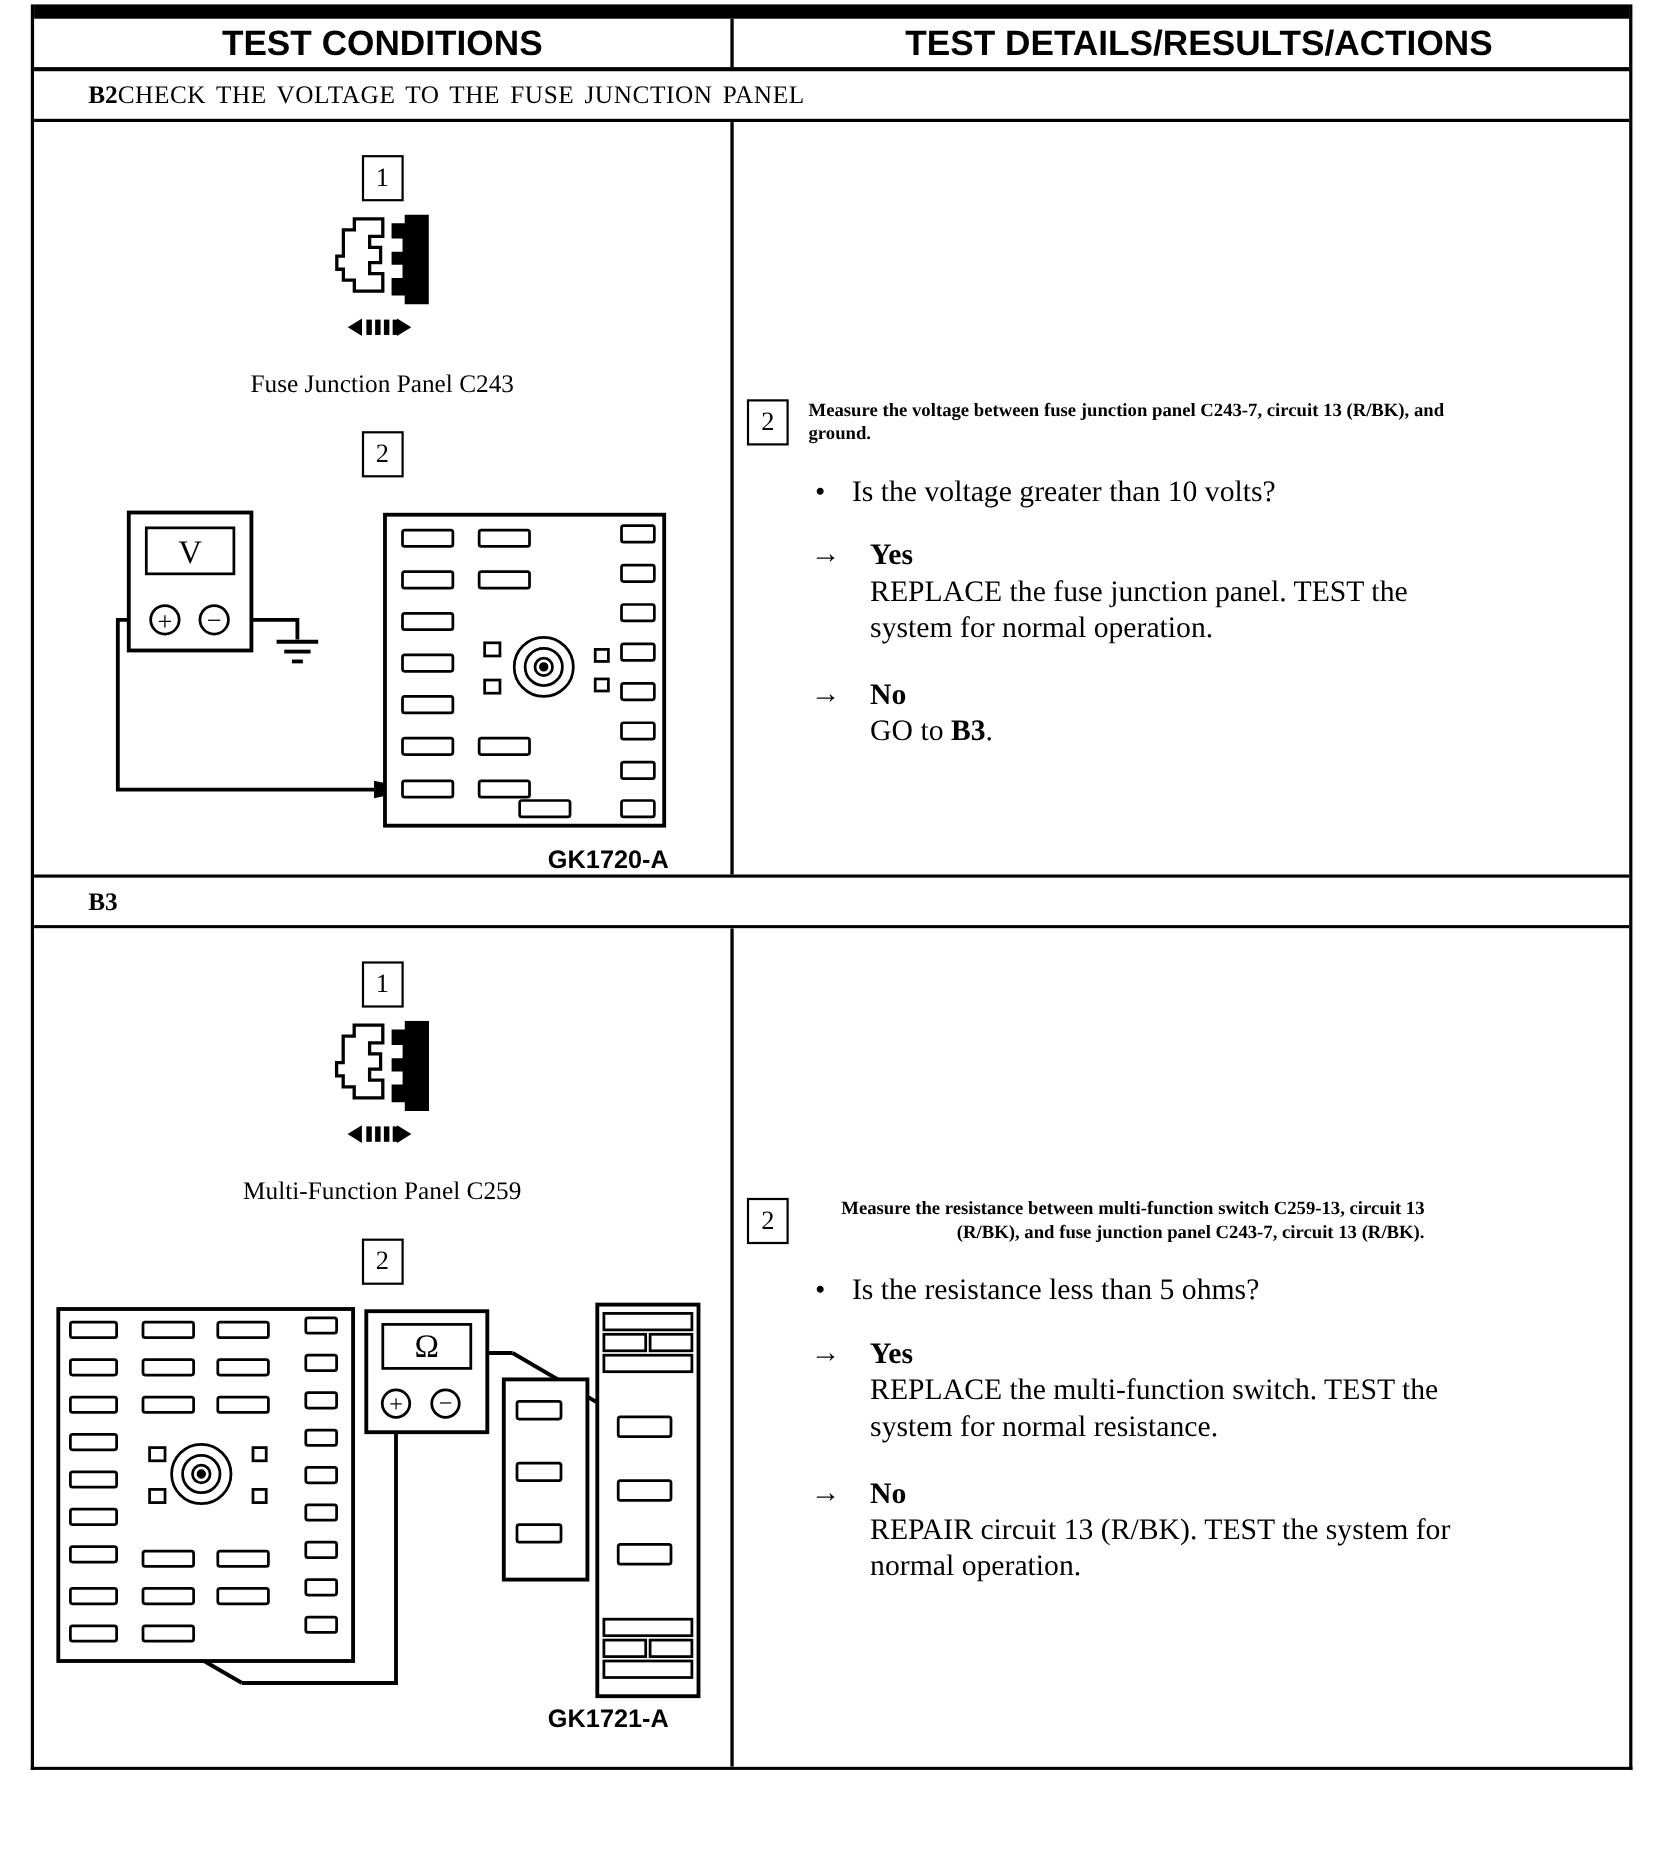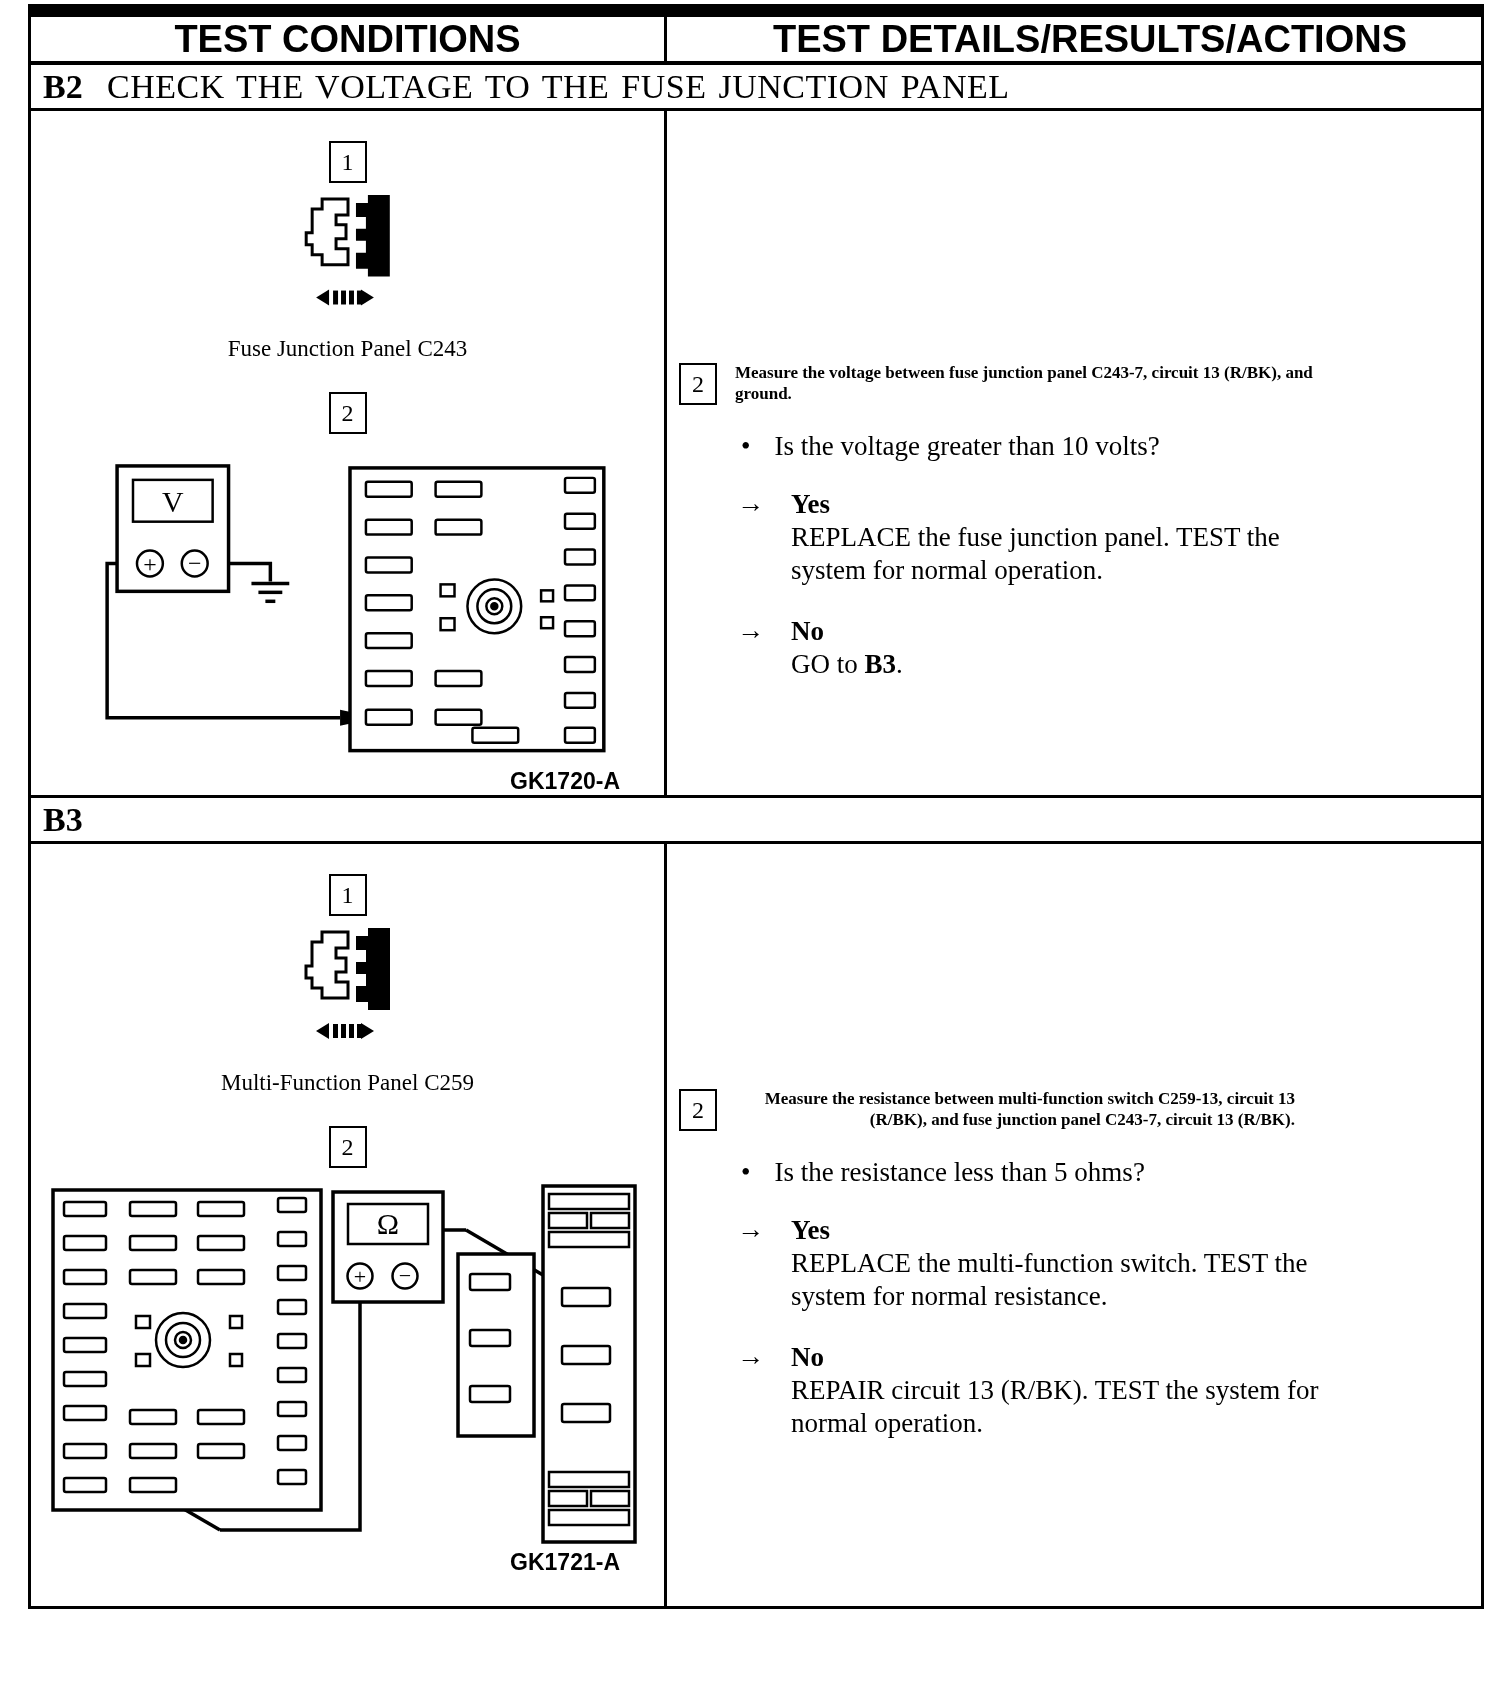--- a/index.html
+++ b/index.html
@@ -3,38 +3,38 @@
 <meta charset="utf-8">
 <style>
   html,body{margin:0;padding:0;background:#ffffff;}
   .page{position:relative;width:1504px;height:1690px;background:#fff;color:#000;
         font-family:"Liberation Serif",serif;overflow:hidden;}
   .doc-table{position:absolute;left:28px;top:4px;width:1450px;
              border-left:3px solid #000;border-right:3px solid #000;border-bottom:3px solid #000;}
   .top-bar{height:13px;background:#000;}
   .head-row{display:flex;height:44px;border-bottom:4px solid #000;}
   .head-cell{display:flex;align-items:center;justify-content:center;
-             font-family:"Liberation Sans",sans-serif;font-weight:700;font-size:38px;}
+             font-family:"Liberation Sans",sans-serif;font-weight:700;font-size:32px;}
   .hc-left{width:633px;border-right:3px solid #000;}
   .hc-right{flex:1;padding-left:32px;}
   .section-row{height:43px;border-bottom:3px solid #000;display:flex;align-items:center;
-               font-size:34px;padding-left:12px;background:#fff;}
+               font-size:23px;padding-left:12px;background:#fff;text-align:right;}
   .section-id{font-weight:700;width:64px;flex:0 0 auto;}
   .section-title{letter-spacing:.5px;word-spacing:3px;}
   .content-row{display:flex;background:#fff;}
   .cr-b2{height:684px;border-bottom:3px solid #000;}
   .cr-b3{height:762px;}
   .cell-left{width:633px;border-right:3px solid #000;position:relative;}
   .cell-right{flex:1;position:relative;}
   .figure-col{position:absolute;inset:0;display:flex;flex-direction:column;align-items:center;}
   .num-box{width:34px;height:38px;border:2px solid #000;display:flex;align-items:center;
            justify-content:center;font-size:24px;background:#fff;flex:0 0 auto;}
   .conn-label{font-size:23px;margin-top:24px;}
   .fig-id{font-family:"Liberation Sans",sans-serif;font-weight:700;font-size:23px;
-          align-self:flex-end;margin-right:44px;margin-top:2px;}
+          align-self:flex-end;margin-right:56px;margin-top:2px;}
   .result-block{position:absolute;left:12px;right:10px;}
   .step-line{display:flex;align-items:flex-start;gap:18px;}
   .step-text{font-size:17px;line-height:1.22;font-weight:bold;}
   .w590{max-width:590px;}
   .w560{max-width:560px;text-align:right;}
   .q-line{display:flex;margin-top:26px;margin-left:62px;gap:24px;font-size:27px;}
   .branch{display:flex;margin-top:26px;}
   .branch + .branch{margin-top:28px;}
   .arrow{margin-left:58px;width:54px;font-size:27px;flex:0 0 auto;}
   .branch-body{font-size:27px;line-height:1.22;}

